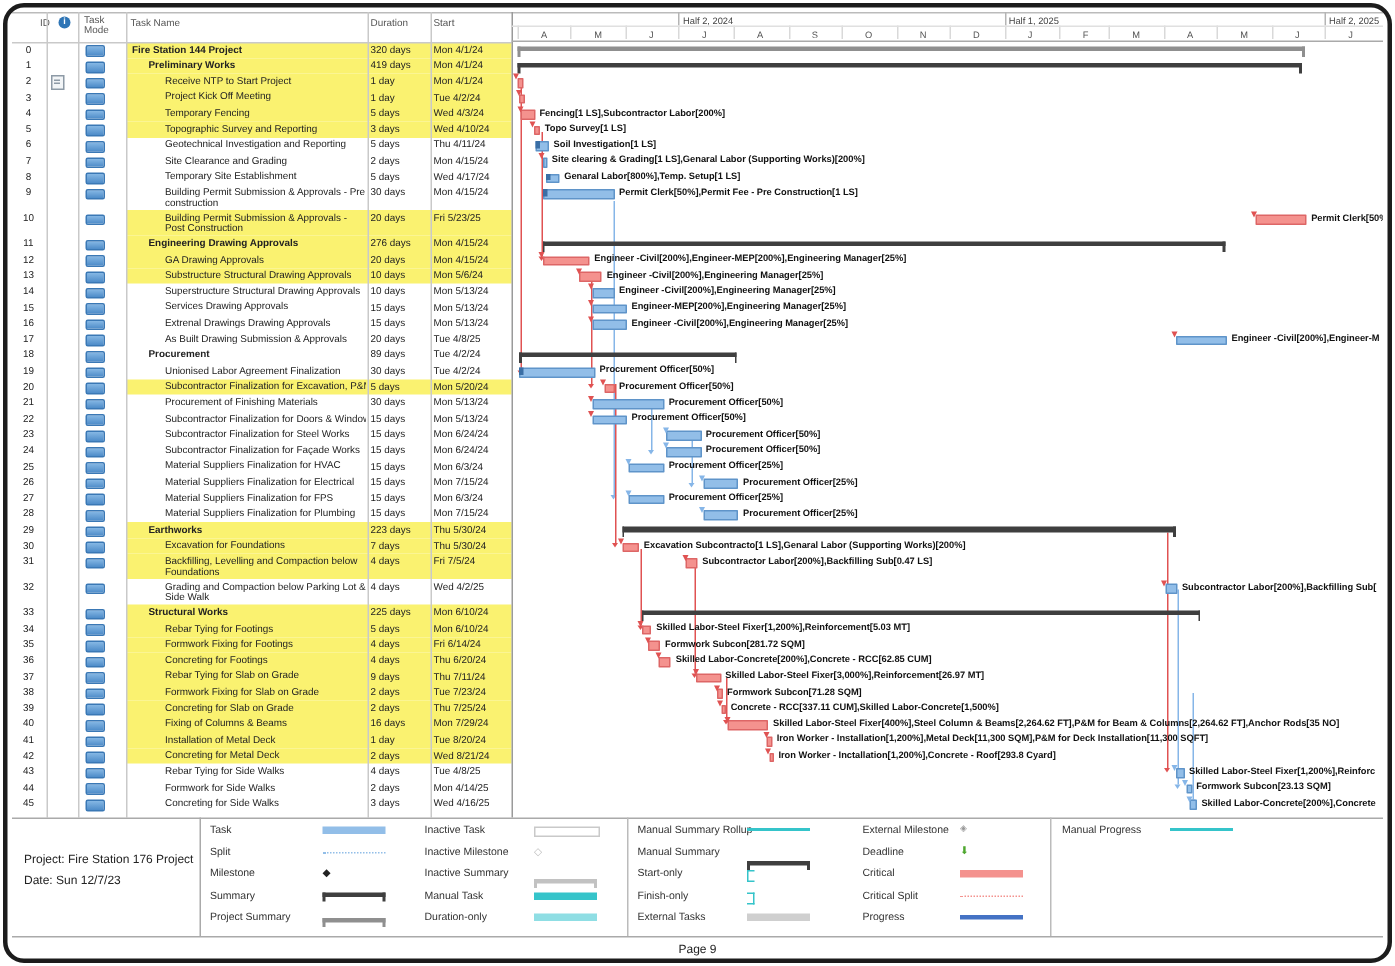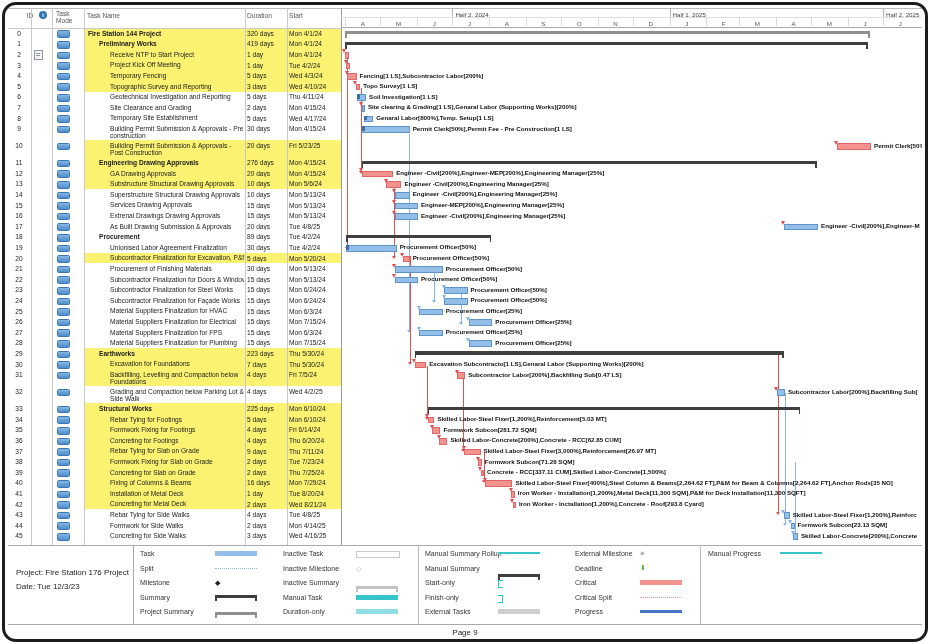--- a/index.html
+++ b/index.html
@@ -519,21 +519,21 @@
       <div class="blabel" style="left: 459.94px; top: 524.8px;">Skilled Labor-Concrete[200%],Concrete</div>
     </div>
 
   <div class="hline" style="left:8px;top:545px;width:914px;background:#aaa;"></div>
   <div class="hline" style="left:8px;top:624px;width:914px;background:#aaa;"></div>
   <div class="vline" style="left:133px;top:545px;height:79px;background:#aaa;"></div>
   <div class="vline" style="left:418px;top:545px;height:79px;background:#bbb;"></div>
   <div class="vline" style="left:700px;top:545px;height:79px;background:#bbb;"></div>
 
   <div class="ftr" style="left:16px;top:568px;">Project: Fire Station 176 Project</div>
-  <div class="ftr" style="left:16px;top:582px;">Date: Tue 12/3/23</div>
+  <div class="ftr" style="left:16px;top:582px;">Date: Sun 12/7/23</div>
   <div class="ftr" style="left:8px;top:628px;width:914px;text-align:center;">Page 9</div>
 
   <div id="legendbody">
       <div class="lg-label" style="left: 140px; top: 550px;">Task</div>
       <div class="sw sw-bar" style="left: 215px; top: 551px; background: rgb(146, 190, 232);"></div>
       <div class="lg-label" style="left: 140px; top: 564.6px;">Split</div>
       <div class="sw sw-dot" style="left: 215px; top: 567.6px; border-top-color: rgb(146, 190, 232);"></div>
       <div class="lg-label" style="left: 140px; top: 579.2px;">Milestone</div>
       <div class="sw sw-glyph" style="left: 215px; top: 579.2px; color: rgb(34, 34, 34);">◆</div>
       <div class="lg-label" style="left: 140px; top: 593.8px;">Summary</div>

